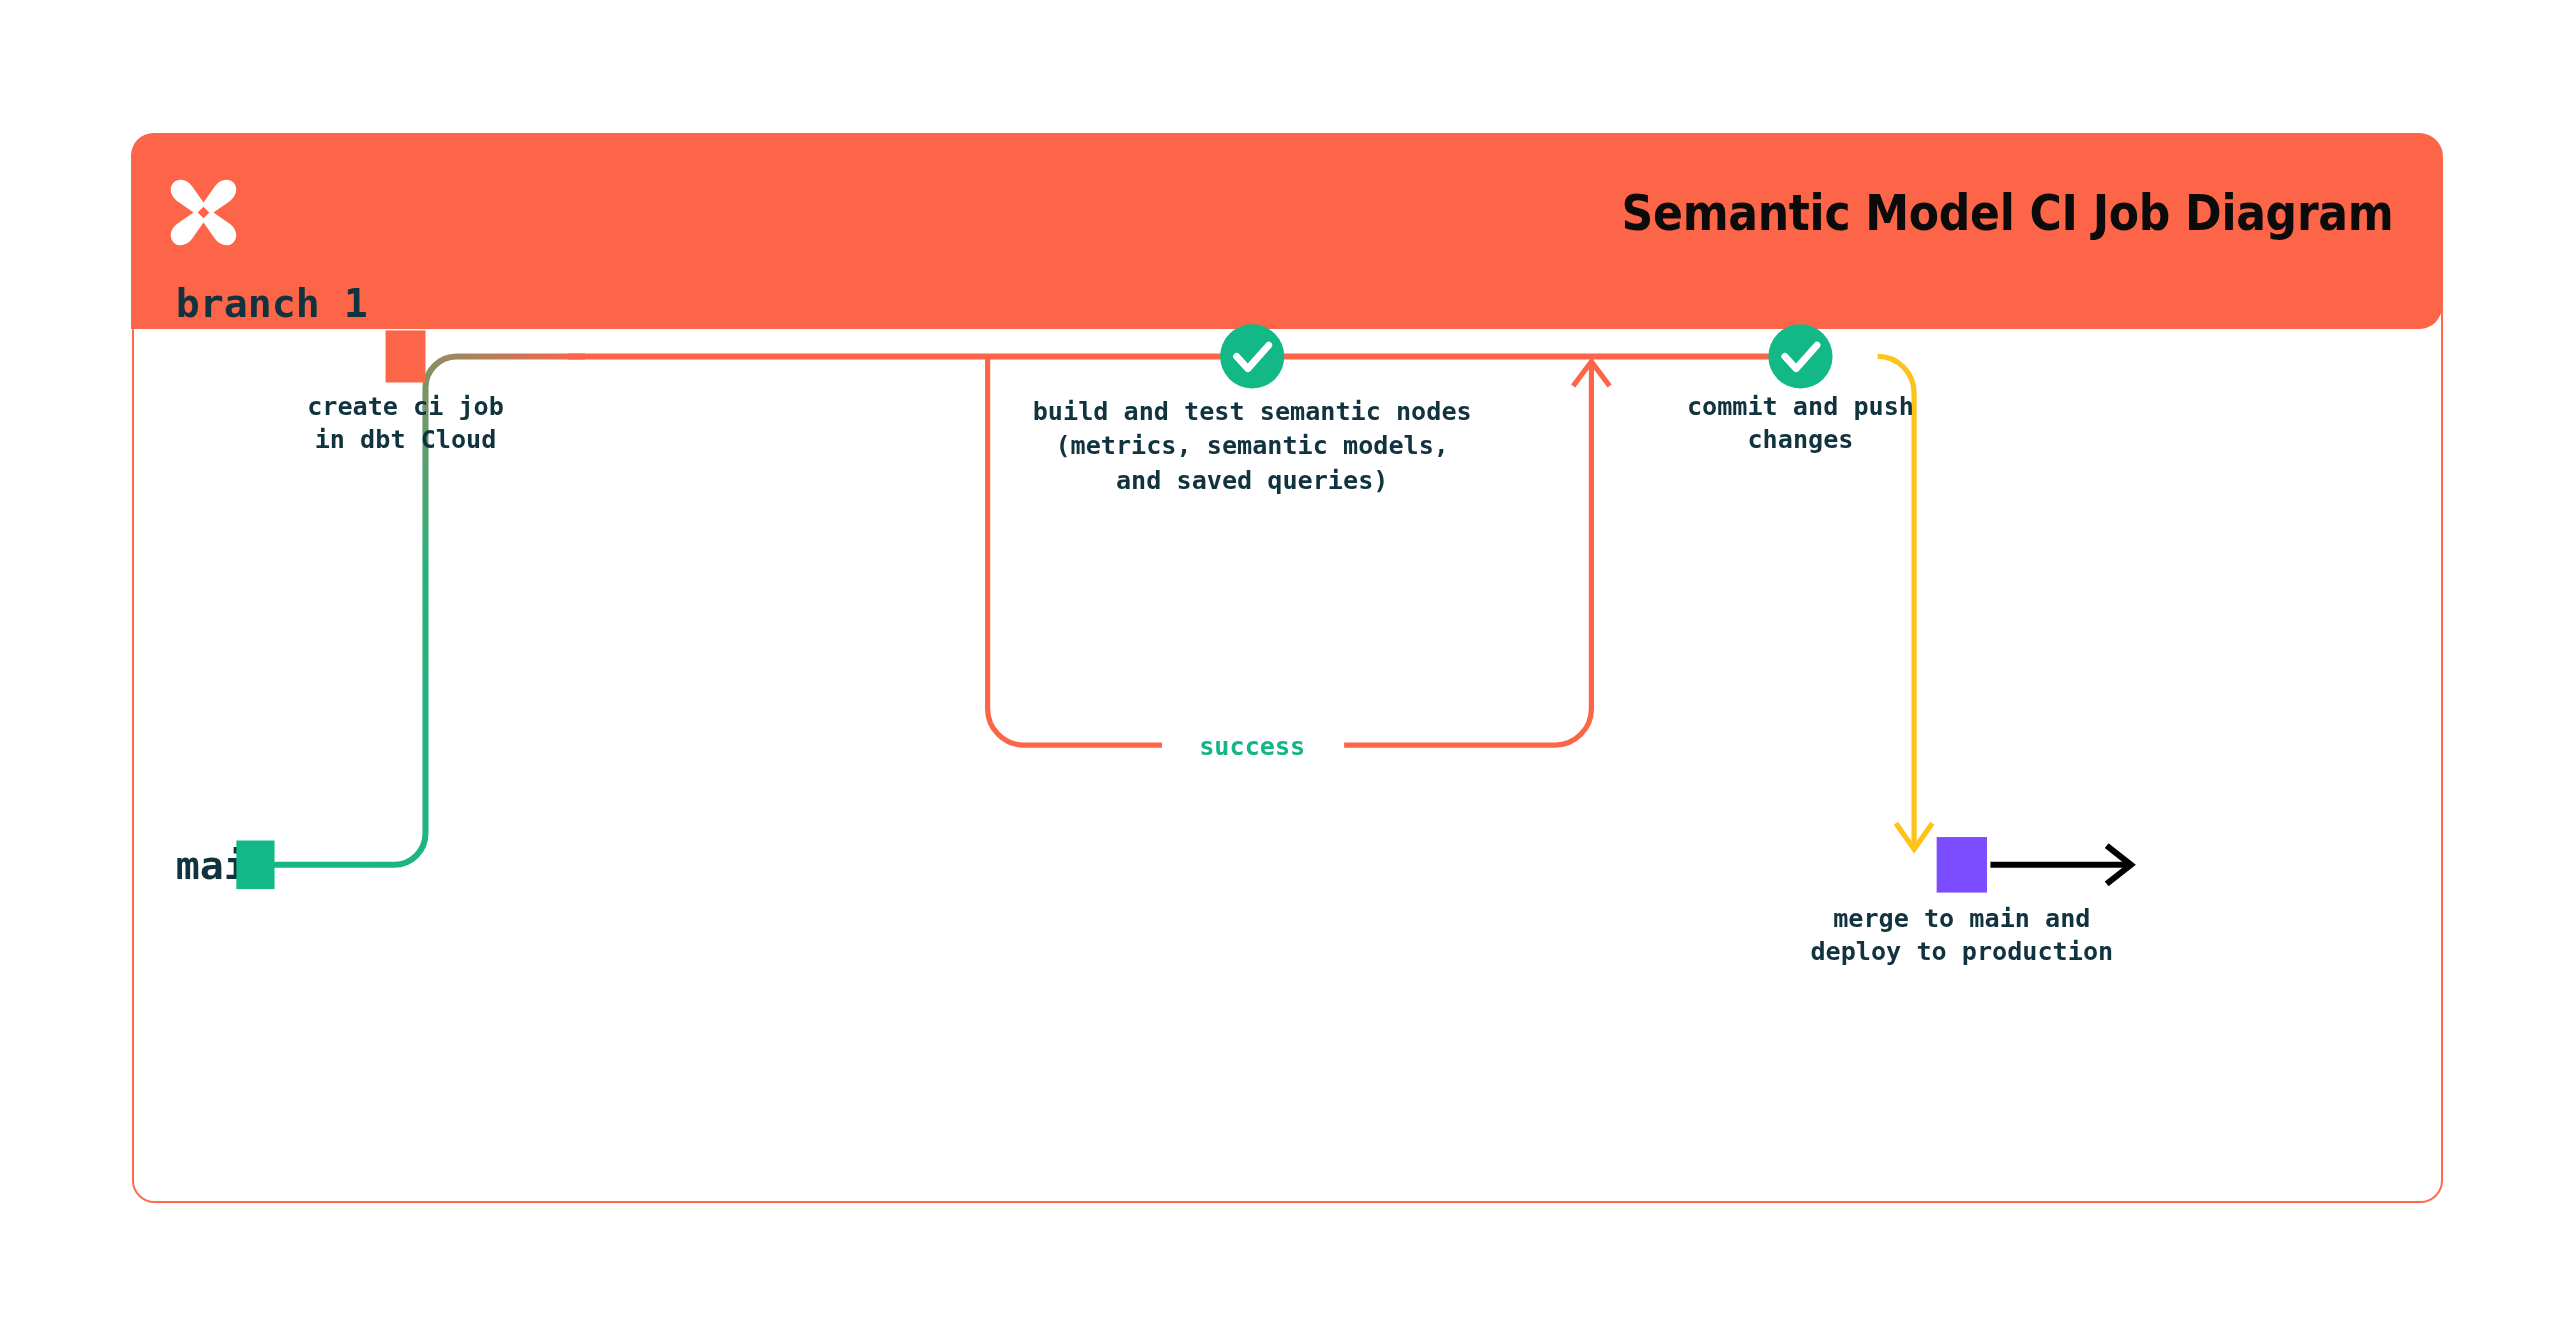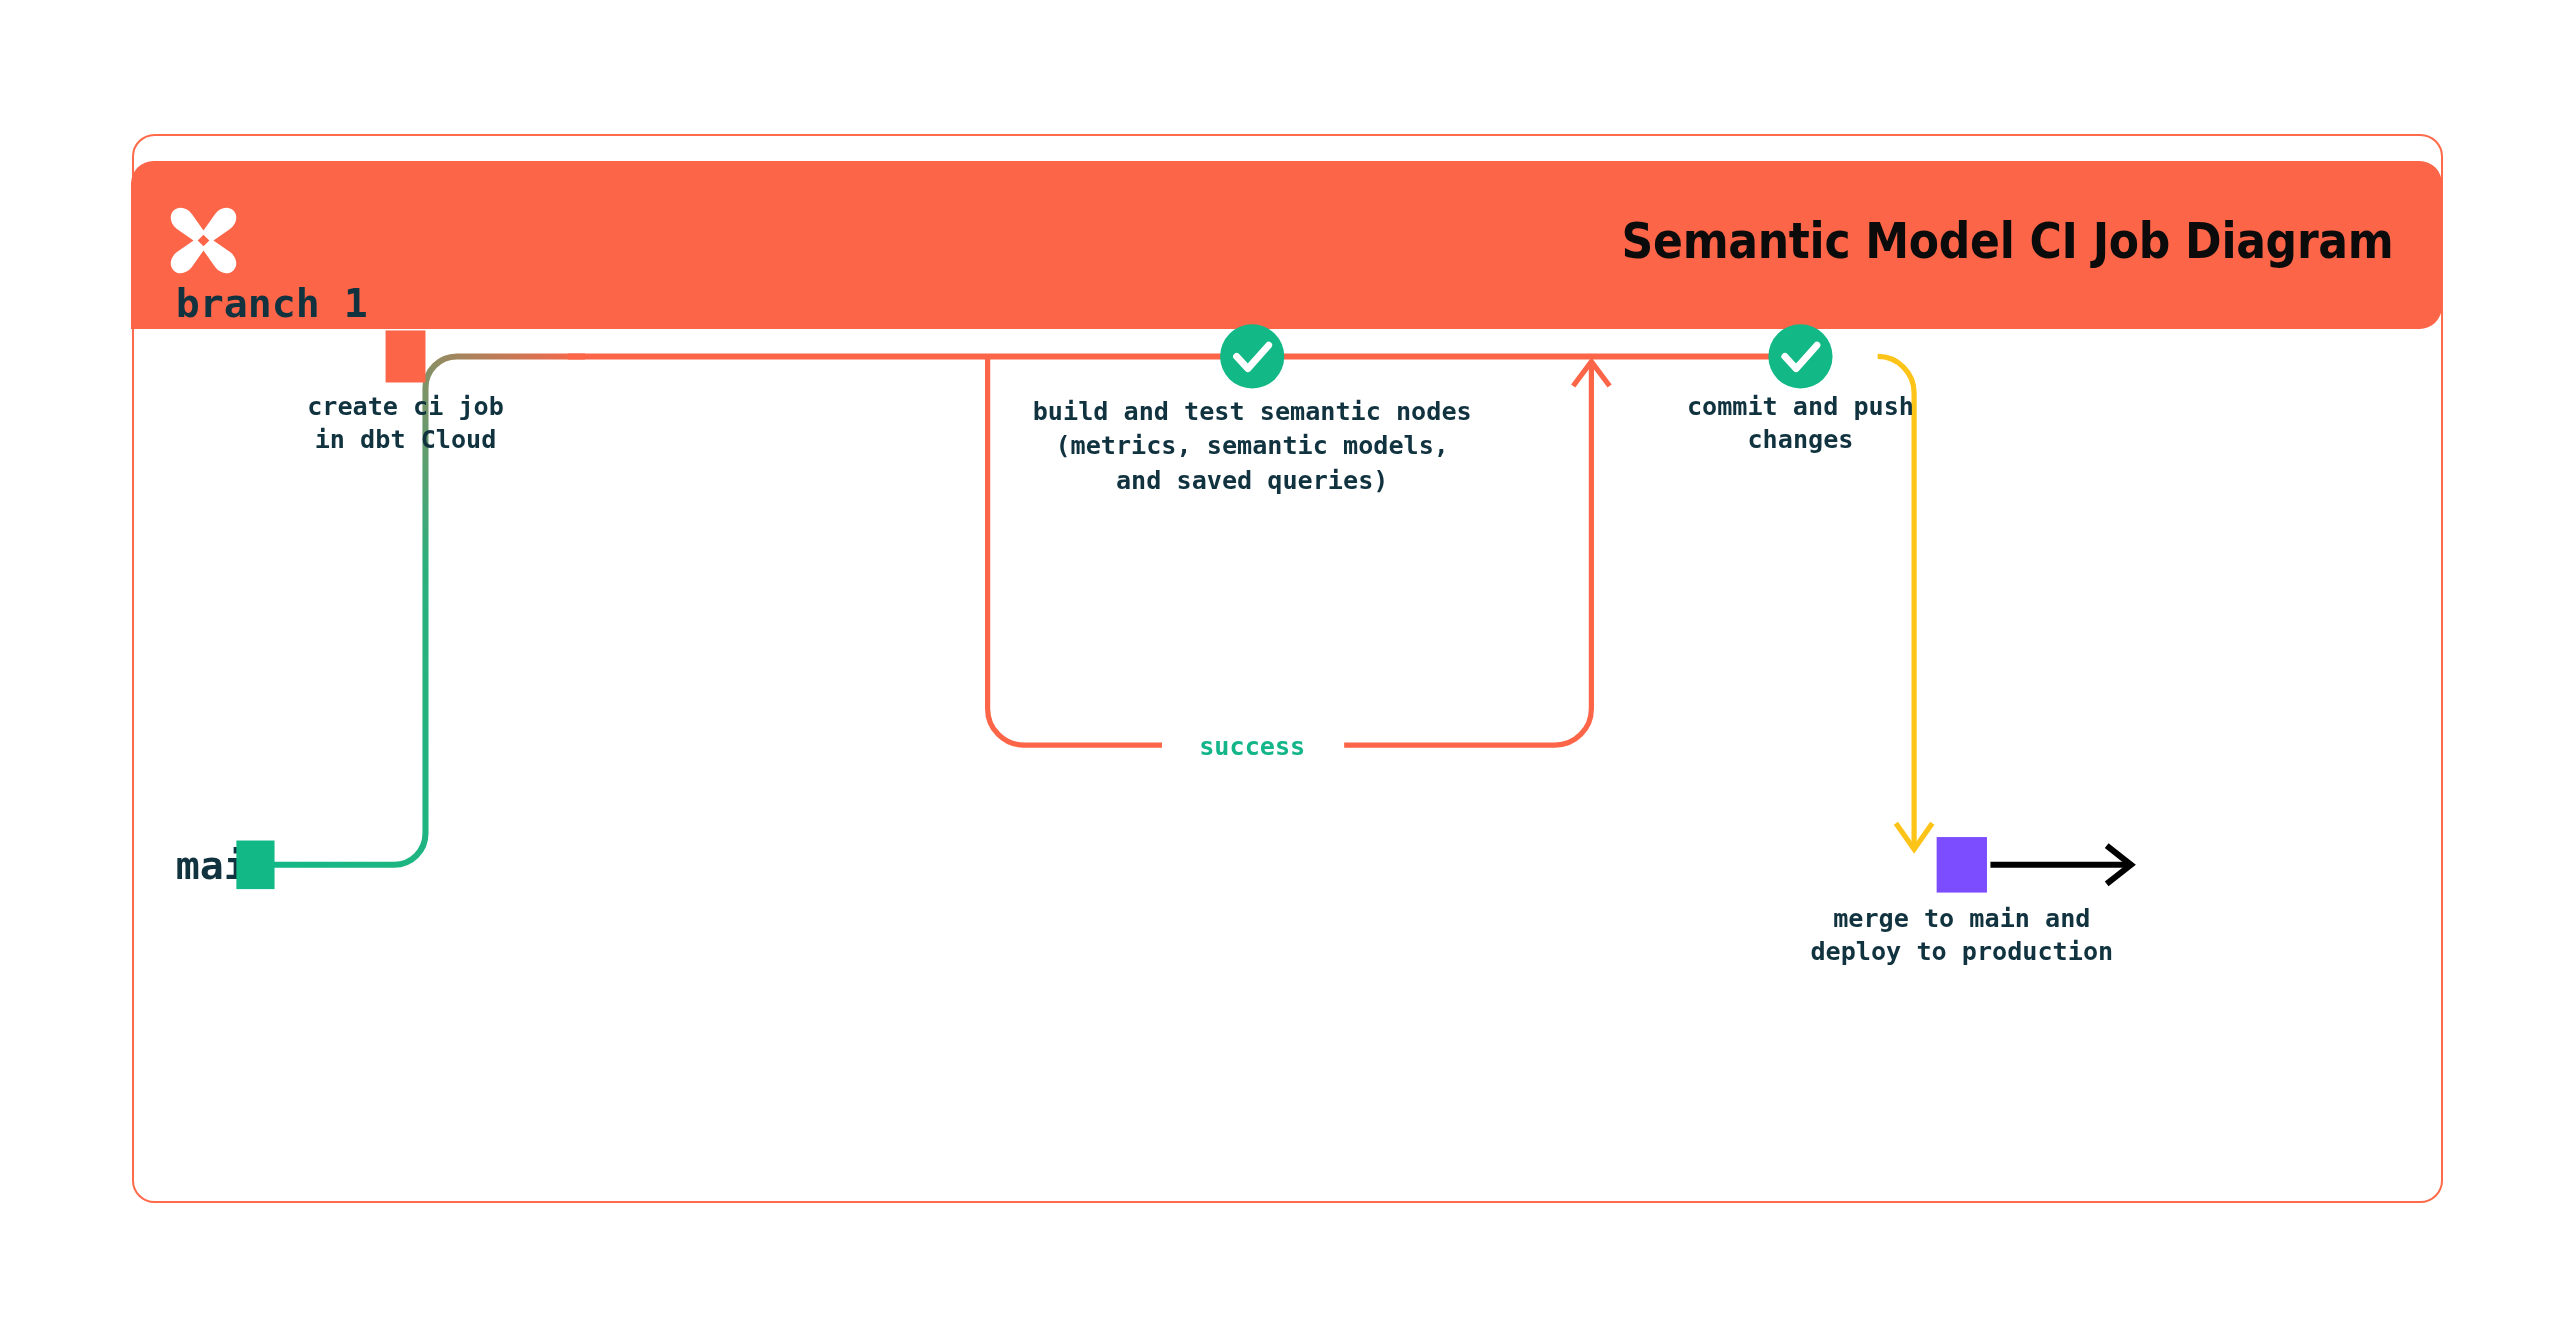--- a/index.html
+++ b/index.html
@@ -25,27 +25,26 @@
     border: 2.6px solid #ff6b4a;
     border-radius: 22.6px;
     background: #ffffff;
   }
 
   #header {
     position: absolute;
     left: -2.6px;
     top: -2.6px;
     width: 2311px;
-    height: 168px;
+    height: 196px;
     box-sizing: border-box;
     background: #fc6548;
     border-top-left-radius: 22.6px;
     border-top-right-radius: 22.6px;
     border-bottom-right-radius: 22.6px;
-    margin-top: 28px;
   }
 
   #logo {
     position: absolute;
     left: 31px;
     top: 38px;
     width: 83px;
     height: 83px;
   }
 

